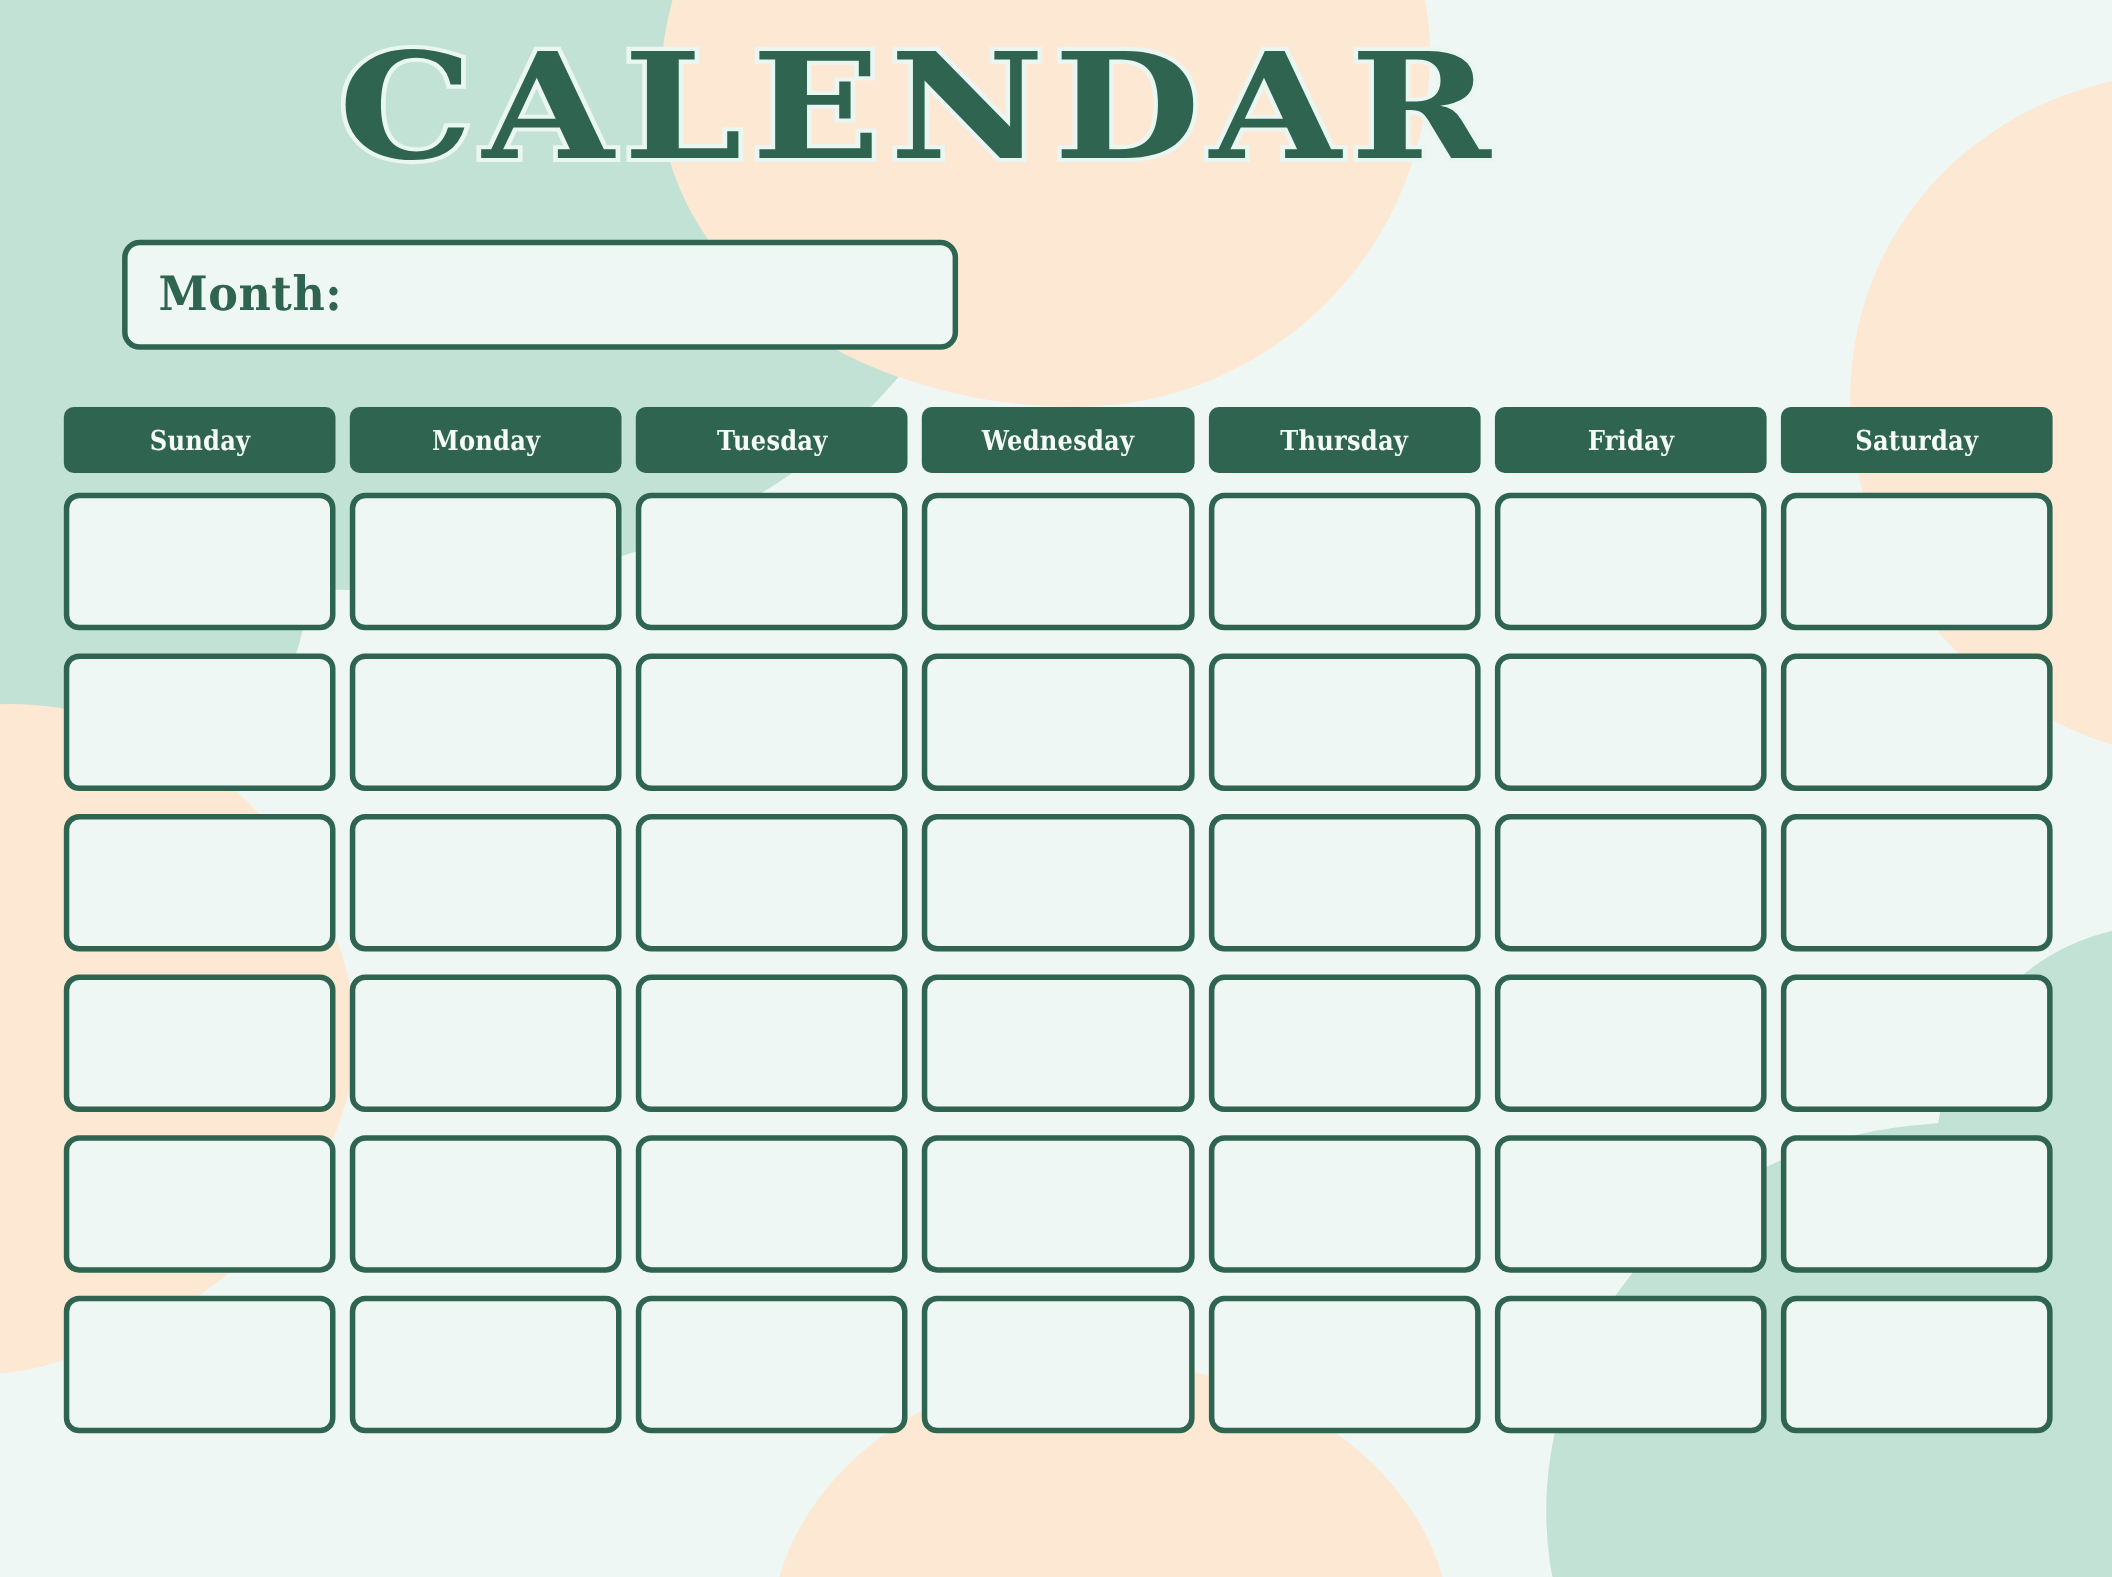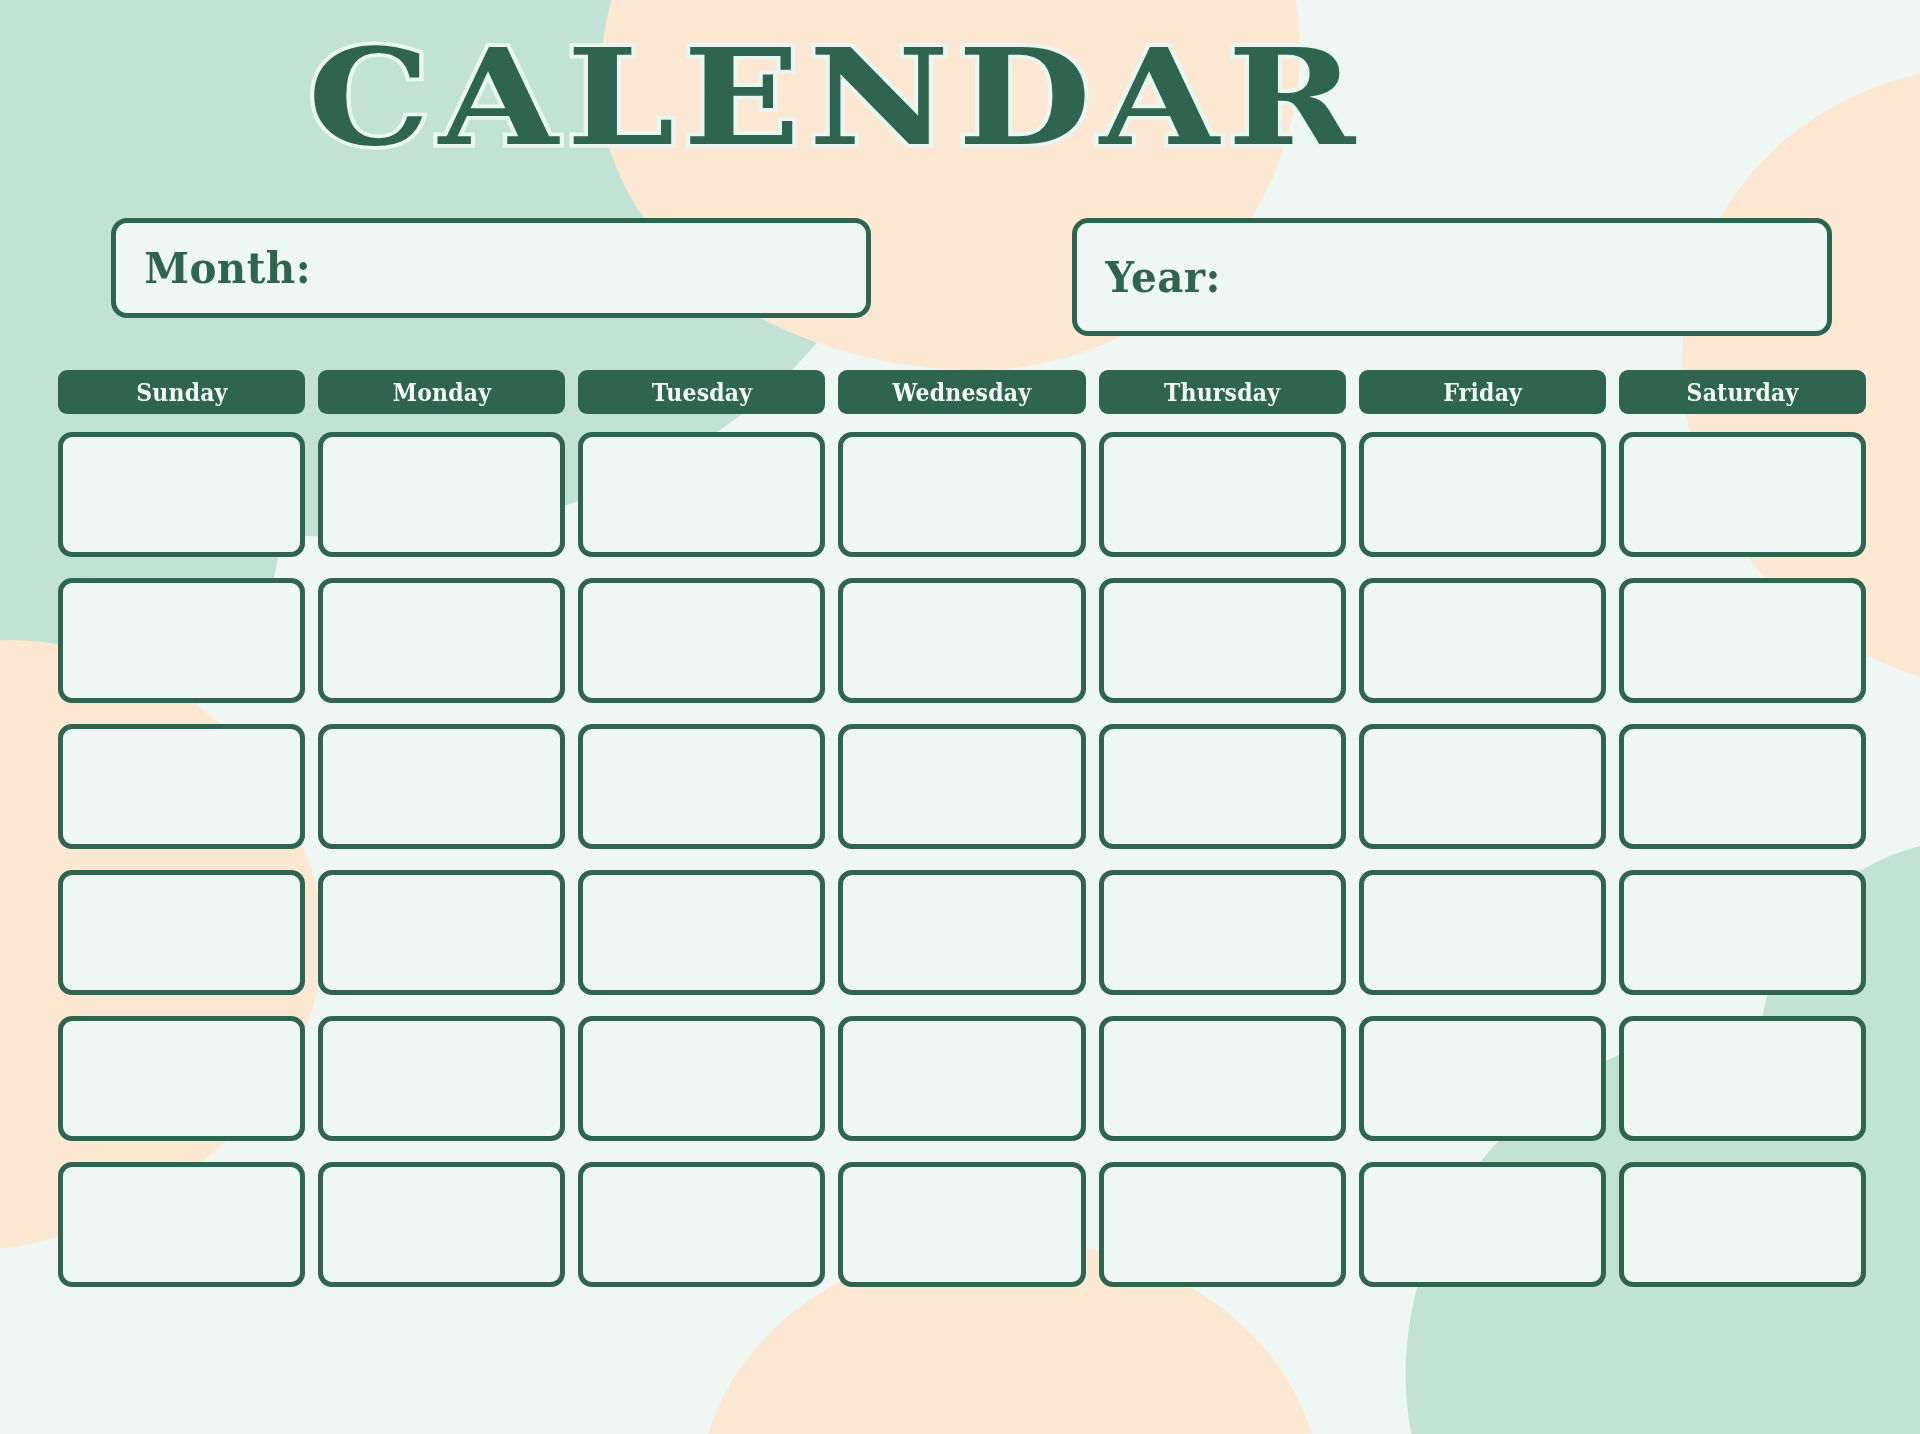--- a/index.html
+++ b/index.html
@@ -180,21 +180,21 @@
     top: 370px;
     width: 1808px;
     display: grid;
     grid-template-columns: repeat(7, 1fr);
     column-gap: 13px;
     row-gap: 0;
   }
 
   .dayhead {
     box-sizing: border-box;
-    height: 44px;
+    height: 60px;
     background: #2e6450;
     border-radius: 9px;
     display: flex;
     align-items: center;
     justify-content: center;
     margin-bottom: 18px;
   }
   .dayhead-label {
     font-family: "DejaVu Serif", "Liberation Serif", serif;
     font-weight: bold;
@@ -230,23 +230,20 @@
   <div id="content">
 
     <div class="title-wrap">
       <span class="title">CALENDAR</span>
     </div>
 
     <div class="field field-month">
       <span class="field-label">Month:</span>
     </div>
 
-    <div class="field field-year">
-      <span class="field-label">Year:</span>
-    </div>
 
     <div class="grid" id="calendar-grid">
         <div class="dayhead">
           <span class="dayhead-label">Sunday</span>
         </div>
         <div class="dayhead">
           <span class="dayhead-label">Monday</span>
         </div>
         <div class="dayhead">
           <span class="dayhead-label">Tuesday</span>

